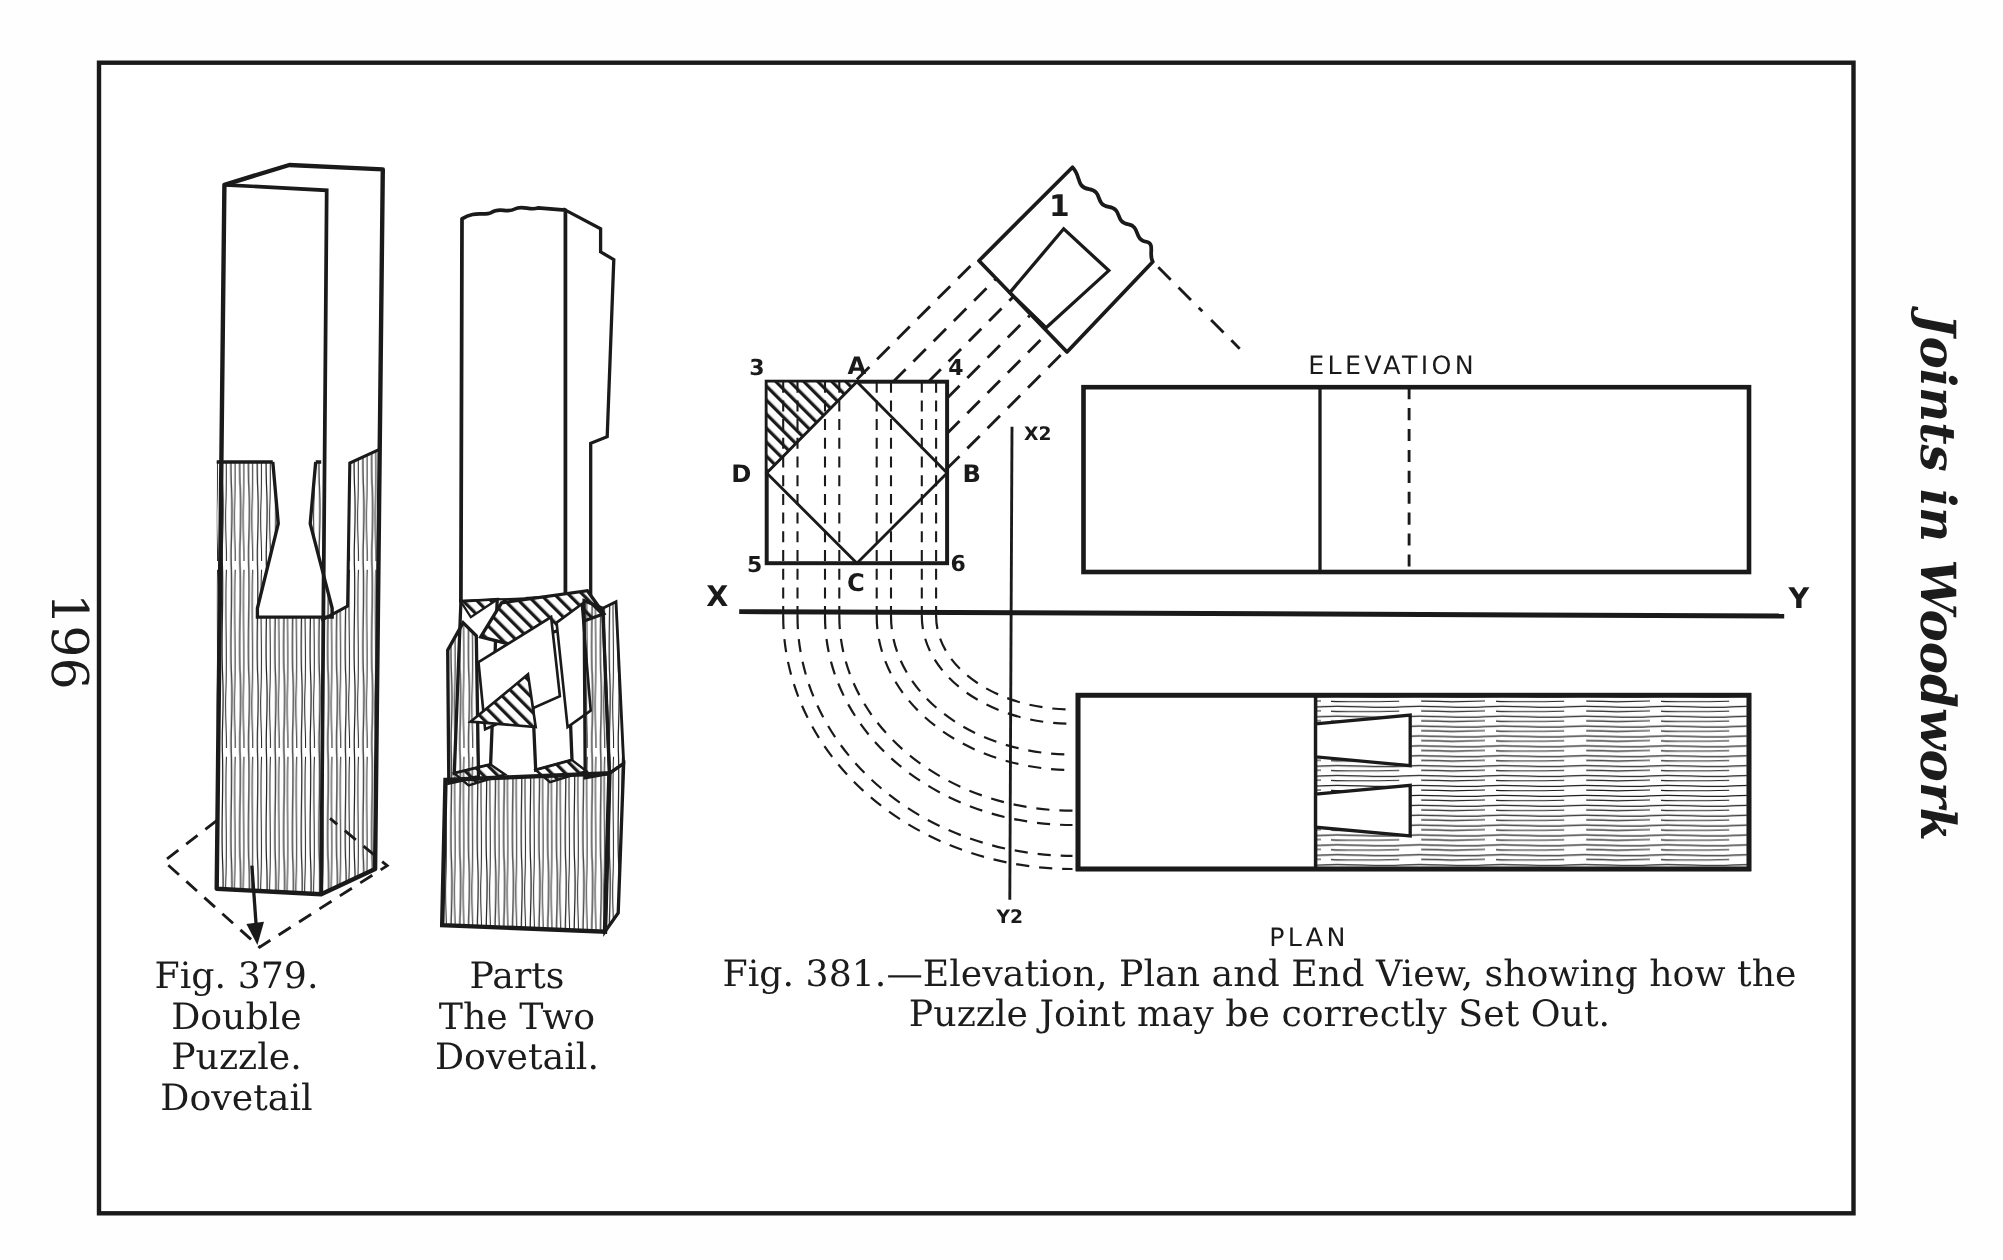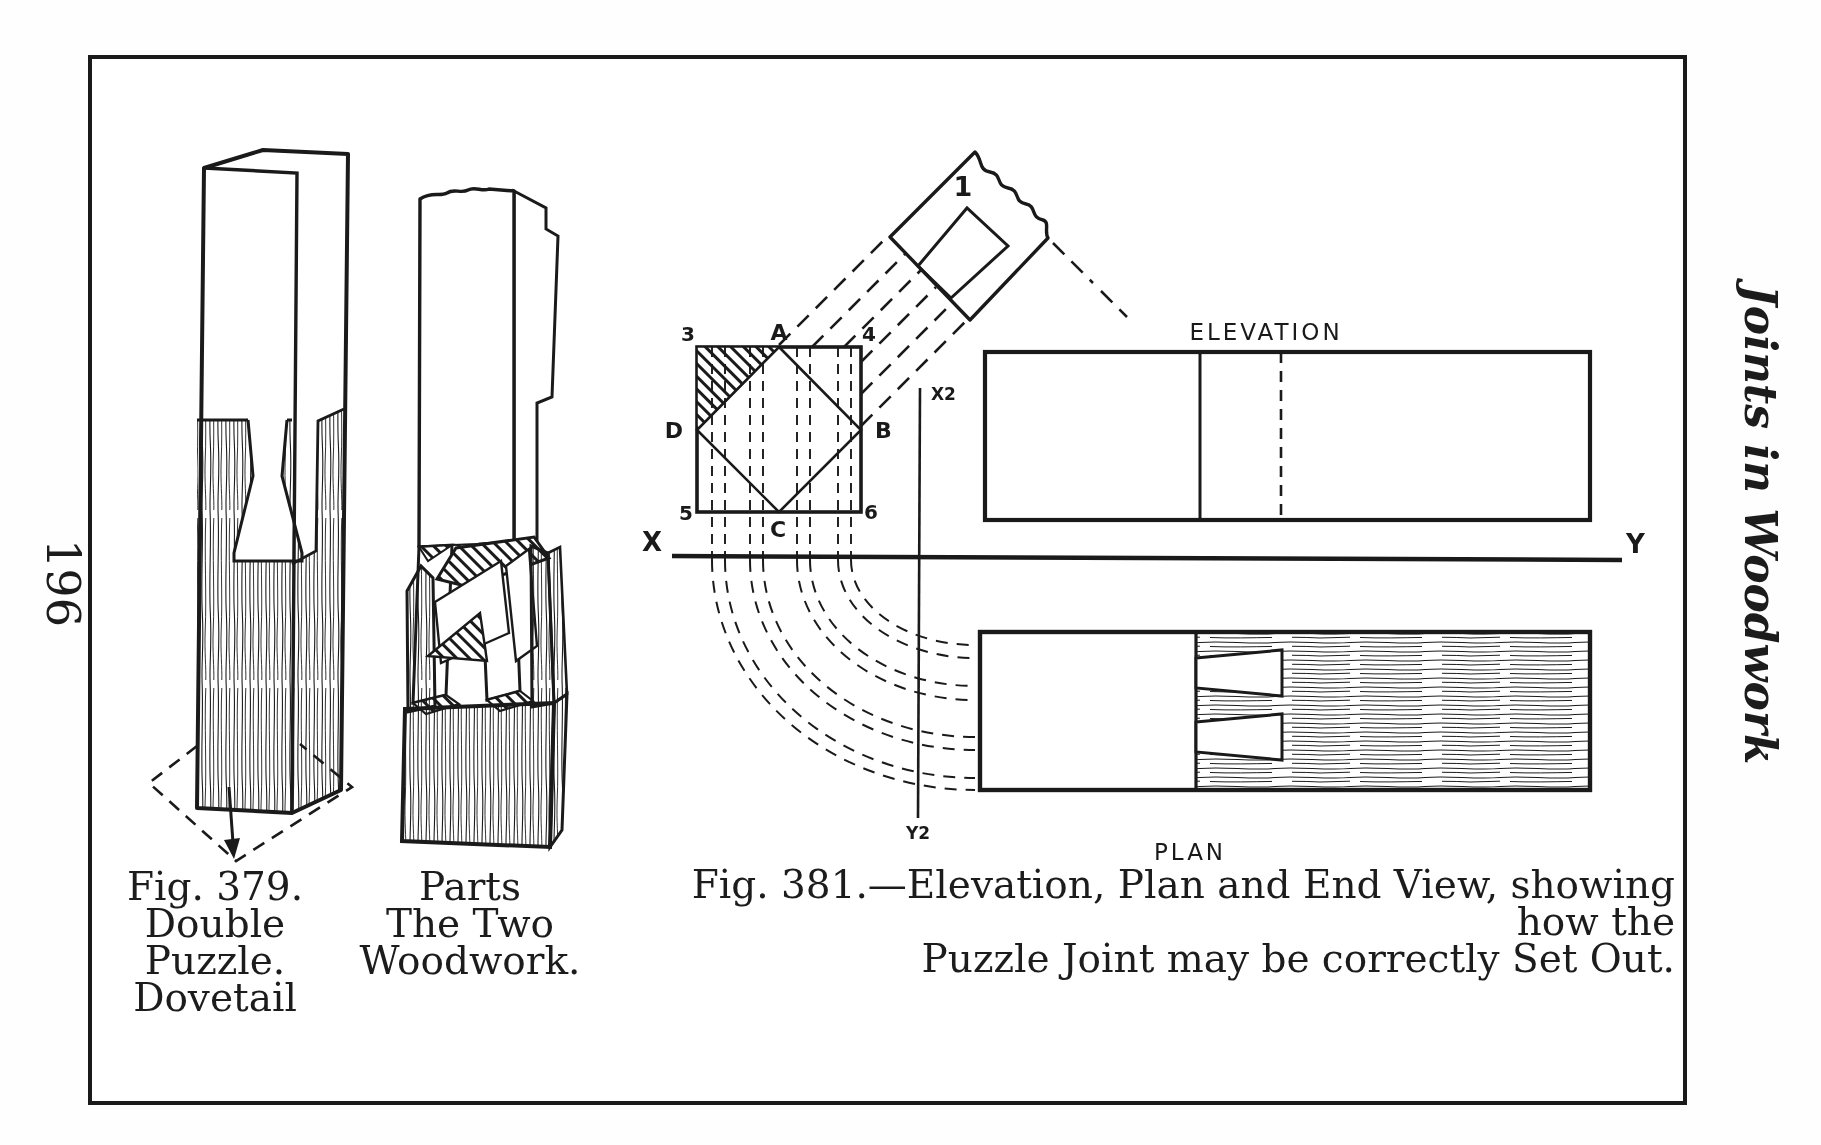--- a/index.html
+++ b/index.html
@@ -21,26 +21,26 @@
     font-size:46px;line-height:54px;font-family:"DejaVu Serif",serif;
   }
   .runhead{
     left:1530px;top:486px;width:460px;height:58px;
     font-size:44px;line-height:58px;font-style:italic;font-weight:bold;
     font-family:"DejaVu Serif",serif;
   }
   .drawing{position:absolute;}
   .caption{
     position:absolute;text-align:center;
-    font-size:39px;line-height:37px;font-family:"DejaVu Serif",serif;
+    font-size:33px;line-height:37px;font-family:"DejaVu Serif",serif;
     color:#1c1c1c;
   }
   .cap379{left:95px;top:868px;width:240px;}
   .cap380{left:350px;top:868px;width:240px;}
-  .cap381{left:615px;top:866px;width:1060px;text-align:right;}
+  .cap381{left:615px;top:866px;width:1060px;}
   svg text{font-family:"DejaVu Sans",sans-serif;fill:#1a1a1a;}
   .lbl-sm{font-size:20px;font-weight:bold;}
   .lbl-md{font-size:22px;font-weight:bold;}
   .lbl-axis{font-size:26px;font-weight:bold;}
   .lbl-view{font-size:23px;letter-spacing:3px;}
   .lbl-tiny{font-size:17px;font-weight:bold;}
   .lbl-one{font-size:27px;font-weight:bold;}
 </style>
 </head>
 <body>
@@ -209,19 +209,19 @@
 <div class="caption cap379">
   <div>Fig. 379.</div>
   <div>Double</div>
   <div>Puzzle.</div>
   <div>Dovetail</div>
 </div>
 
 <div class="caption cap380">
   <div>Parts</div>
   <div>The Two</div>
-  <div>Woodwork.</div>
+  <div>Dovetail.</div>
 </div>
 
 <div class="caption cap381">
   <div>Fig. 381.—Elevation, Plan and End View, showing how the</div>
   <div>Puzzle Joint may be correctly Set Out.</div>
 </div>
 
 </body></html>

